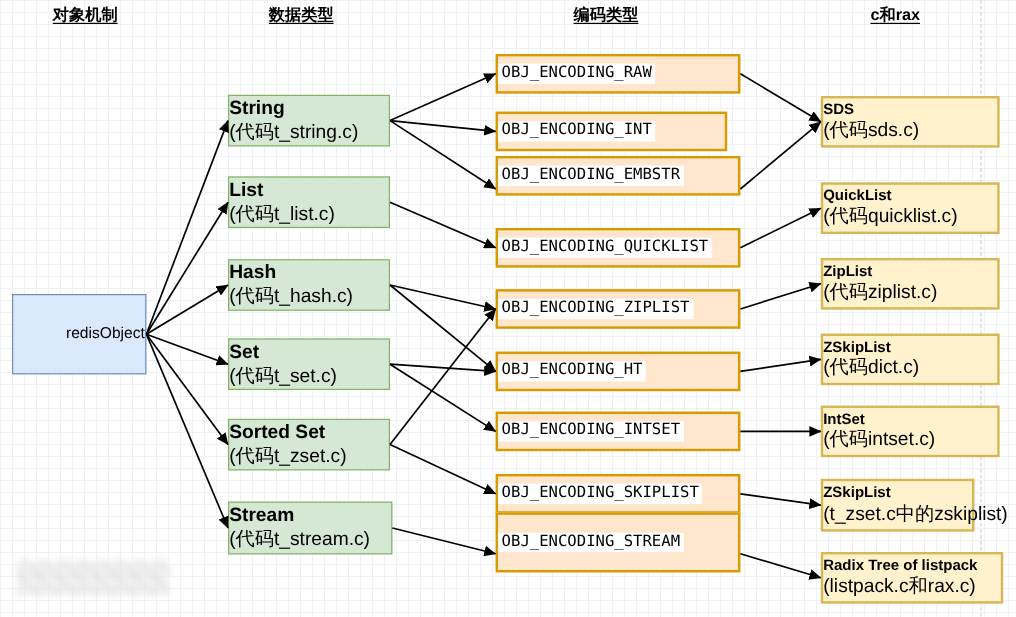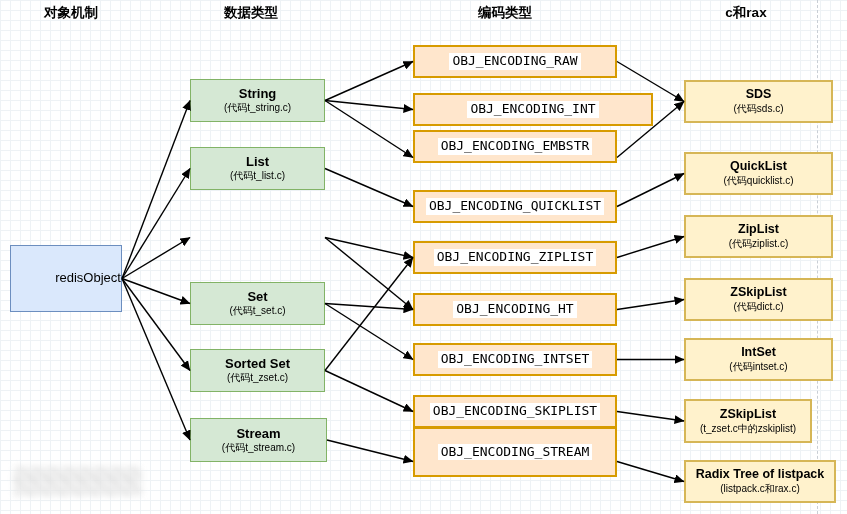--- a/index.html
+++ b/index.html
@@ -14,44 +14,44 @@
       linear-gradient(90deg, #e4e9ee 1px, transparent 1px);
     background-size:10px 10px,10px 10px,50px 50px,50px 50px;
   }
   .page-divider{
     position:absolute;top:0;bottom:0;width:0;
     border-left:1px dashed #c9ced4;z-index:0;
   }
   #edges{position:absolute;left:0;top:0;width:847px;height:514px;z-index:3;pointer-events:none;}
   .col-header{
     position:absolute;transform:translateX(-50%);
-    font-weight:bold;font-size:13.5px;
+    font-weight:bold;font-size:13.5px;text-decoration:underline;
     text-underline-offset:2px;white-space:nowrap;z-index:2;
   }
   .node{
     position:absolute;display:flex;flex-direction:column;
-    align-items:center;justify-content:center;text-align:center;
+    align-items:flex-start;justify-content:center;text-align:center;
     box-sizing:border-box;z-index:2;line-height:1.25;
   }
   .node-root{
     background:var(--root-fill,#dae8fc);border:1.5px solid var(--root-border,#6c8ebf);
     font-size:13px;
     padding-left:44px;
   }
   .node-type{
     background:var(--type-fill,#d5e8d4);border:1.5px solid var(--type-border,#82b366);
   }
   .node-enc{
     background:var(--enc-fill,#ffe6cc);border:2px solid var(--enc-border,#d79b00);
   }
   .node-struct{
     background:var(--struct-fill,#fff2cc);border:2px solid var(--struct-border,#d6b656);
   }
-  .node-title{font-weight:bold;font-size:13px;white-space:nowrap;}
-  .node-sub{font-size:10px;white-space:nowrap;}
+  .node-title{font-weight:bold;font-size:16px;white-space:nowrap;}
+  .node-sub{font-size:16px;white-space:nowrap;}
   .node-struct .node-title{font-size:12.5px;}
   .enc-label{
     font-family:"DejaVu Sans Mono",monospace;font-size:13px;
     background:#ffffff;padding:0 3px;white-space:nowrap;
   }
   .watermark{
     position:absolute;left:14px;top:466px;width:128px;height:30px;z-index:2;
     background-image:
       linear-gradient(45deg,#d8d8d8 25%,#ececec 25% 50%,#e2e2e2 50% 75%,#f4f4f4 75%);
     background-size:16px 16px;
@@ -108,37 +108,41 @@
   </div>
 
   <div class="node node-type" style="left:190px;top:79px;width:135px;height:43px">
     <span class="node-title">String</span>
     <span class="node-sub">(代码t_string.c)</span>
   </div>
   <div class="node node-type" style="left:190px;top:147px;width:135px;height:43px">
     <span class="node-title">List</span>
     <span class="node-sub">(代码t_list.c)</span>
   </div>
+  <div class="node node-type" style="left:190px;top:216px;width:135px;height:43px">
+    <span class="node-title">Hash</span>
+    <span class="node-sub">(代码t_hash.c)</span>
+  </div>
   <div class="node node-type" style="left:190px;top:282px;width:135px;height:43px">
     <span class="node-title">Set</span>
     <span class="node-sub">(代码t_set.c)</span>
   </div>
   <div class="node node-type" style="left:190px;top:349px;width:135px;height:43px">
     <span class="node-title">Sorted Set</span>
     <span class="node-sub">(代码t_zset.c)</span>
   </div>
   <div class="node node-type" style="left:190px;top:418px;width:137px;height:44px">
     <span class="node-title">Stream</span>
     <span class="node-sub">(代码t_stream.c)</span>
   </div>
 
   <div class="node node-enc" style="left:413px;top:45px;width:204px;height:33px">
     <span class="enc-label">OBJ_ENCODING_RAW</span>
   </div>
-  <div class="node node-enc" style="left:413px;top:93px;width:240px;height:33px">
+  <div class="node node-enc" style="left:413px;top:93px;width:193px;height:33px">
     <span class="enc-label">OBJ_ENCODING_INT</span>
   </div>
   <div class="node node-enc" style="left:413px;top:130px;width:204px;height:33px">
     <span class="enc-label">OBJ_ENCODING_EMBSTR</span>
   </div>
   <div class="node node-enc" style="left:413px;top:190px;width:204px;height:33px">
     <span class="enc-label">OBJ_ENCODING_QUICKLIST</span>
   </div>
   <div class="node node-enc" style="left:413px;top:241px;width:204px;height:33px">
     <span class="enc-label">OBJ_ENCODING_ZIPLIST</span>

